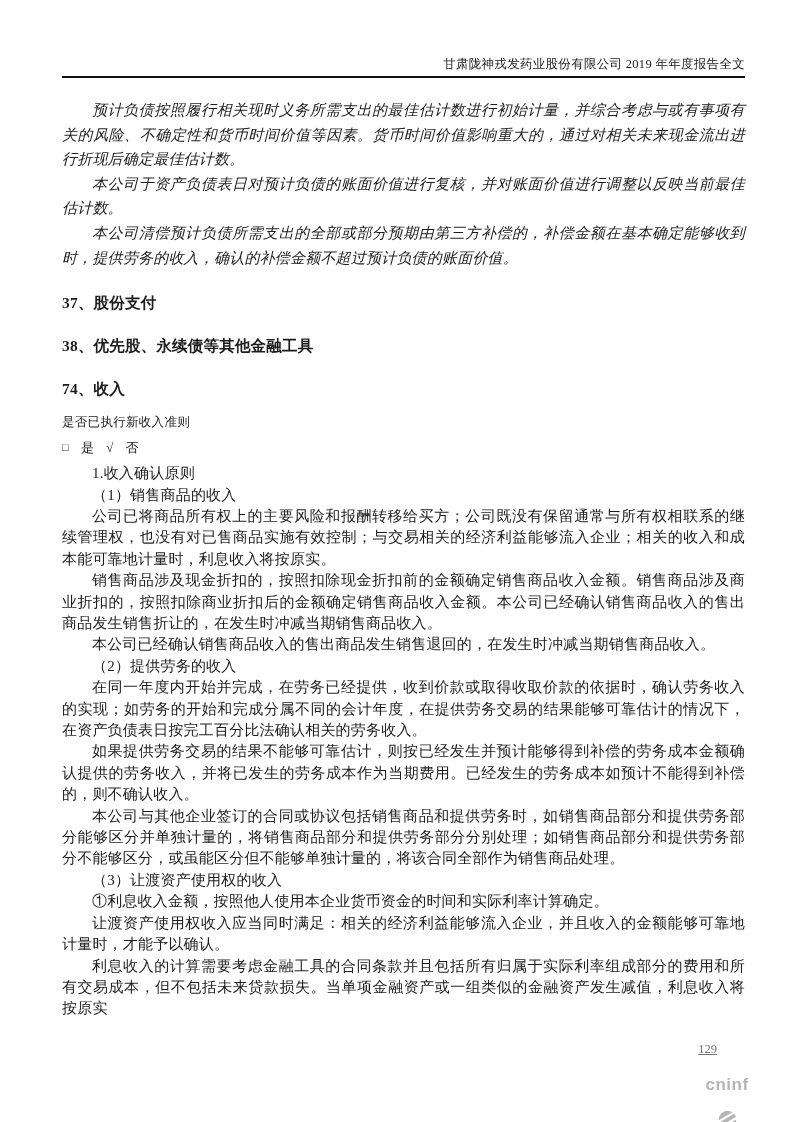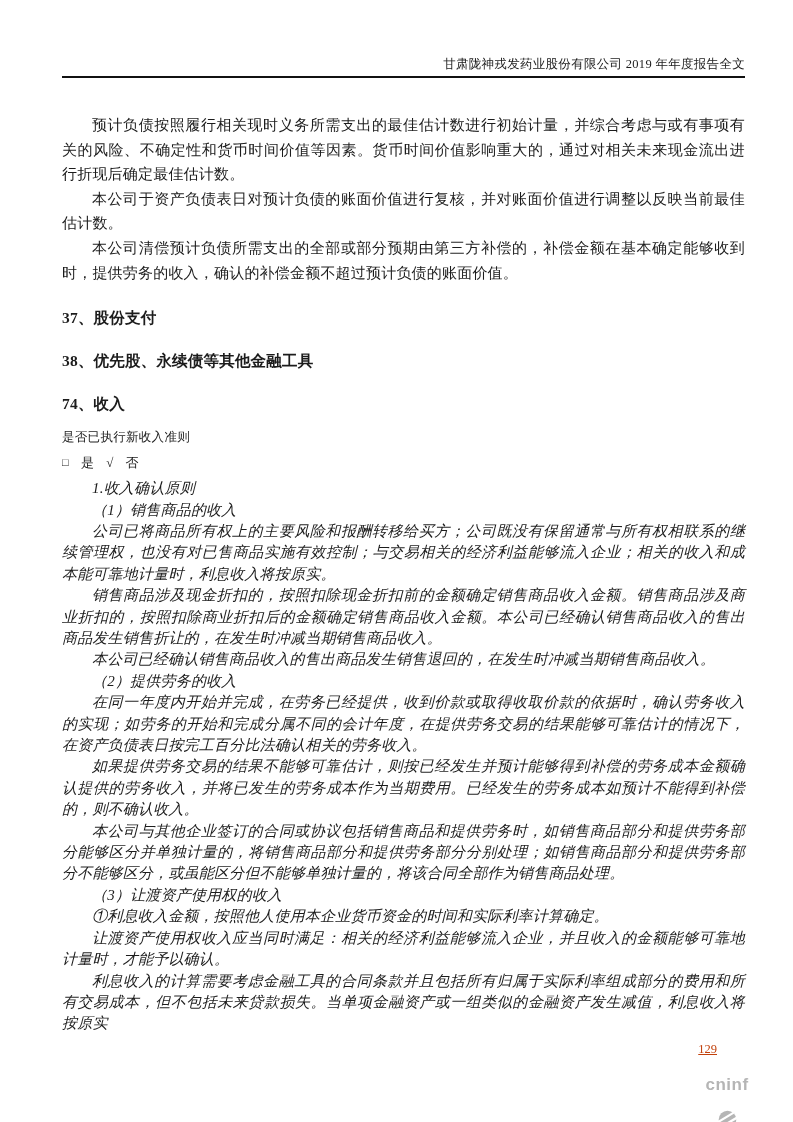--- a/index.html
+++ b/index.html
@@ -27,21 +27,21 @@
     line-height: 16px;
     letter-spacing: 0.3px;
     white-space: nowrap;
   }
   .header-rule {
     margin-top: 4px;
     border-bottom: 2px solid #111;
     height: 0;
   }
   
-  .provisions { margin-top: 35px; }
+  .provisions { margin-top: 20px; font-style: italic; }
   .para-top {
     margin: 0;
     font-size: 15px;
     line-height: 24.6px;
     text-align: justify;
     text-indent: 2em;
     letter-spacing: 0.2px;
   }
   
   .sec-heading {
@@ -71,30 +71,29 @@
   .check-glyph { font-size: 13px; }
   
   .revenue-body { margin-top: 6px; }
   .para, .sub {
     margin: 0;
     font-size: 15px;
     line-height: 21.4px;
     text-align: justify;
     text-indent: 2em;
     letter-spacing: 0.2px;
-    font-style: italic;
   }
   .sub { text-align: left; }
   
   .page-number {
     position: absolute;
     top: 1042px;
     right: 76px;
     font-size: 12.5px;
-    color: #c2410c;
+    color: #737373;
     text-decoration: underline;
   }
   .cninfo-logo {
     position: absolute;
     top: 1076px;
     right: 6px;
     width: 120px;
     text-align: right;
     color: #b5b5b5;
     font-family: "Liberation Sans", "DejaVu Sans", sans-serif;

